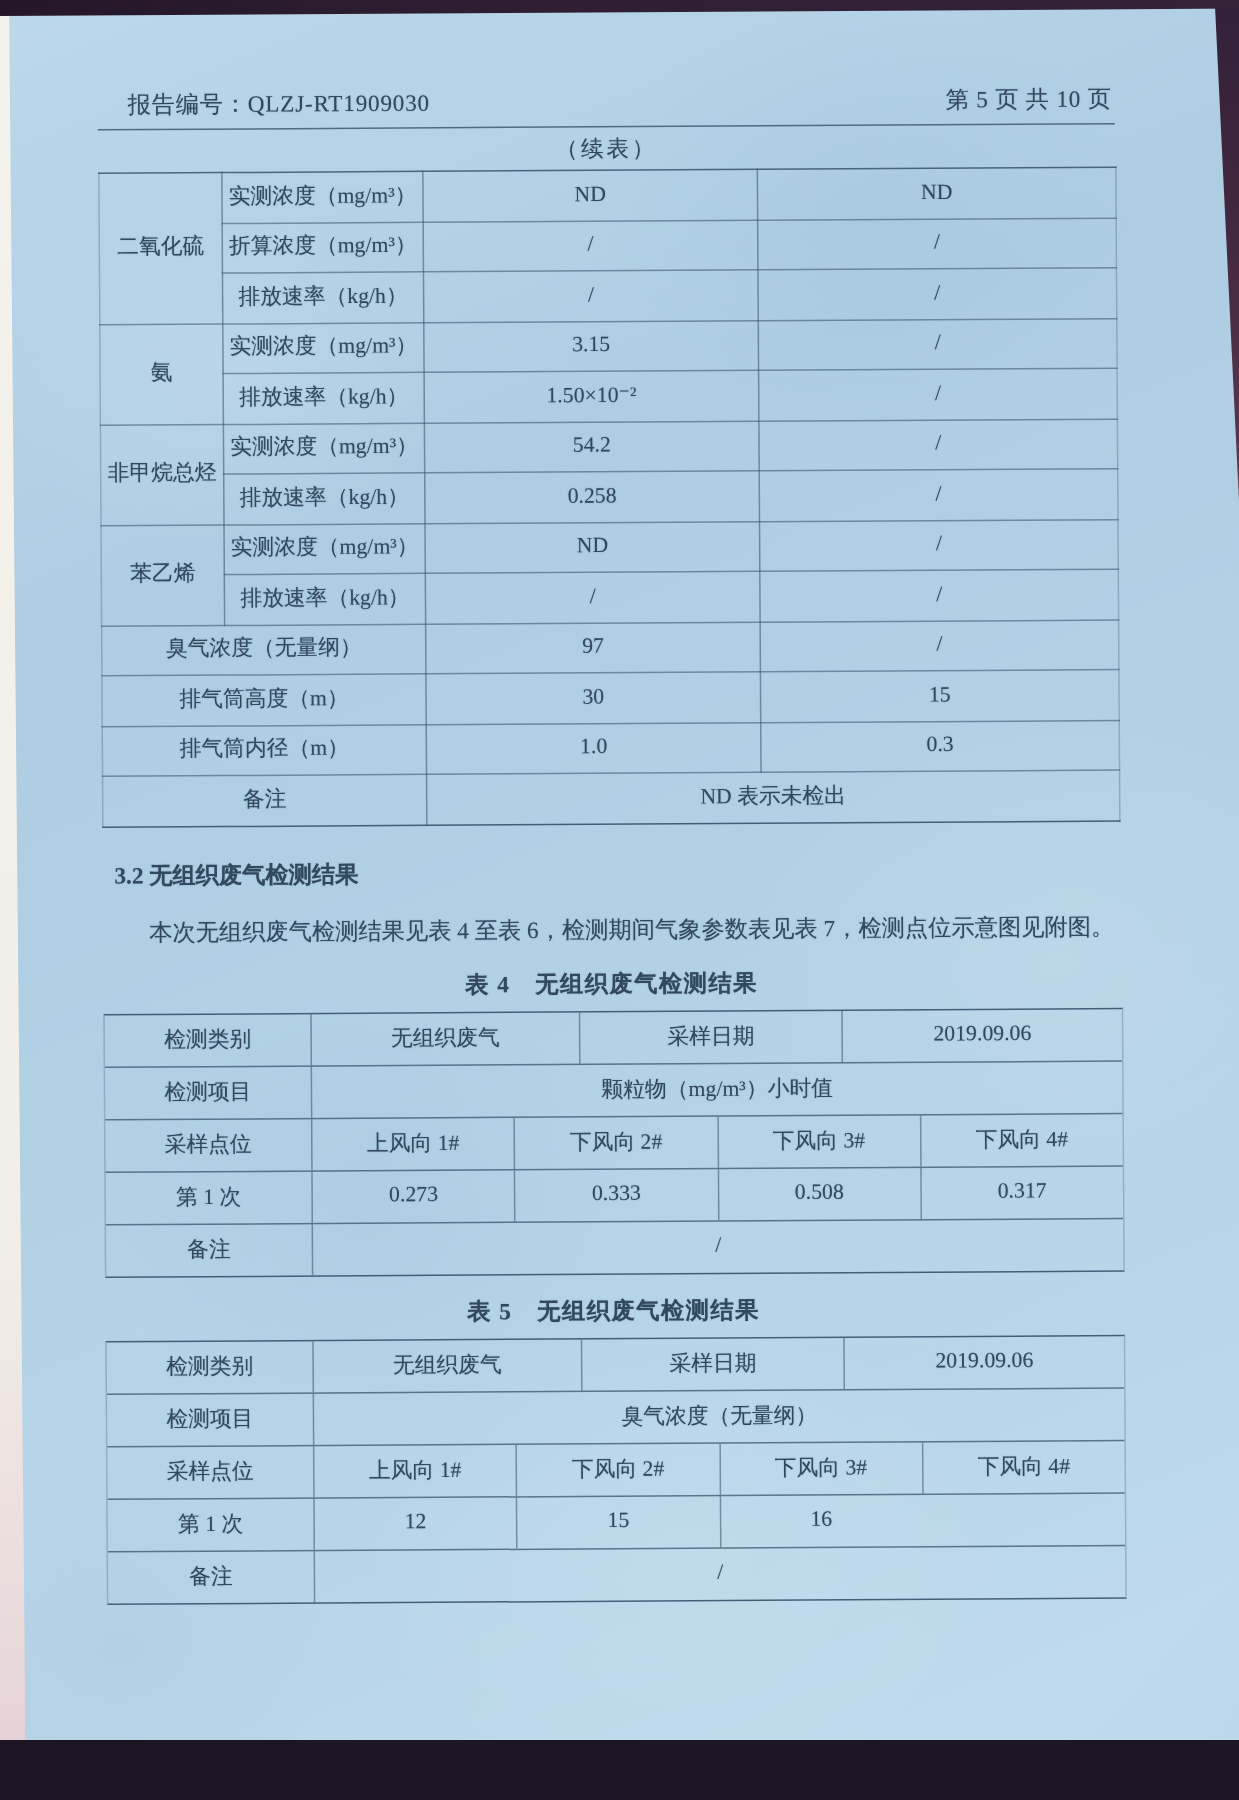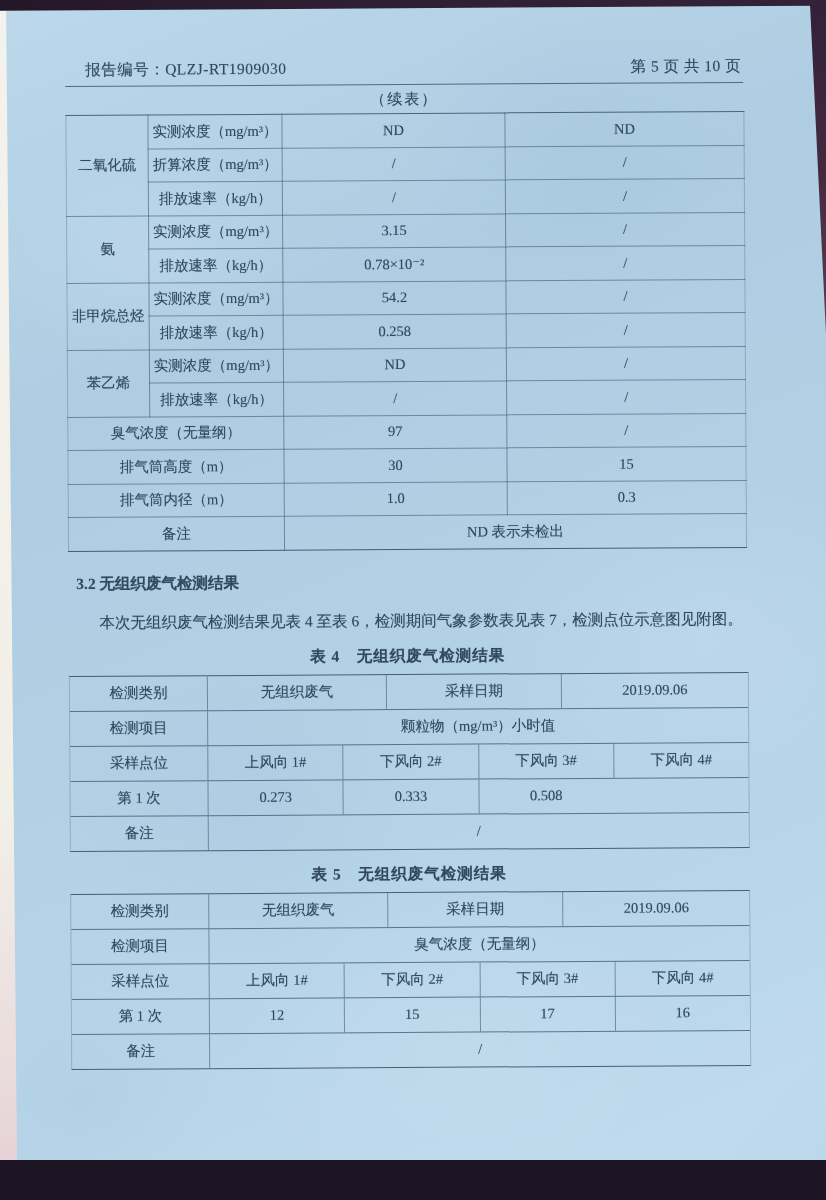--- a/index.html
+++ b/index.html
@@ -125,21 +125,21 @@
         <td>/</td>
       </tr>
       <tr>
         <td rowspan="2">氨</td>
         <td>实测浓度（mg/m³）</td>
         <td>3.15</td>
         <td>/</td>
       </tr>
       <tr>
         <td>排放速率（kg/h）</td>
-        <td>0.78×10⁻²</td>
+        <td>1.50×10⁻²</td>
         <td>/</td>
       </tr>
       <tr>
         <td rowspan="2">非甲烷总烃</td>
         <td>实测浓度（mg/m³）</td>
         <td>54.2</td>
         <td>/</td>
       </tr>
       <tr>
         <td>排放速率（kg/h）</td>
@@ -199,20 +199,21 @@
         <div class="c">上风向 1#</div>
         <div class="c">下风向 2#</div>
         <div class="c">下风向 3#</div>
         <div class="c">下风向 4#</div>
       </div>
       <div class="r r-five">
         <div class="c">第 1 次</div>
         <div class="c">0.273</div>
         <div class="c">0.333</div>
         <div class="c">0.508</div>
+        <div class="c">0.317</div>
       </div>
       <div class="r r-item">
         <div class="c">备注</div>
         <div class="c">/</div>
       </div>
     </div>
 
     <div class="tbl-title">表 5　无组织废气检测结果</div>
     <div class="t45">
       <div class="r r-head">
@@ -229,21 +230,20 @@
         <div class="c">采样点位</div>
         <div class="c">上风向 1#</div>
         <div class="c">下风向 2#</div>
         <div class="c">下风向 3#</div>
         <div class="c">下风向 4#</div>
       </div>
       <div class="r r-five">
         <div class="c">第 1 次</div>
         <div class="c">12</div>
         <div class="c">15</div>
-        <div class="c">17</div>
         <div class="c">16</div>
       </div>
       <div class="r r-item">
         <div class="c">备注</div>
         <div class="c">/</div>
       </div>
     </div>
 
   </div>
 </div>

